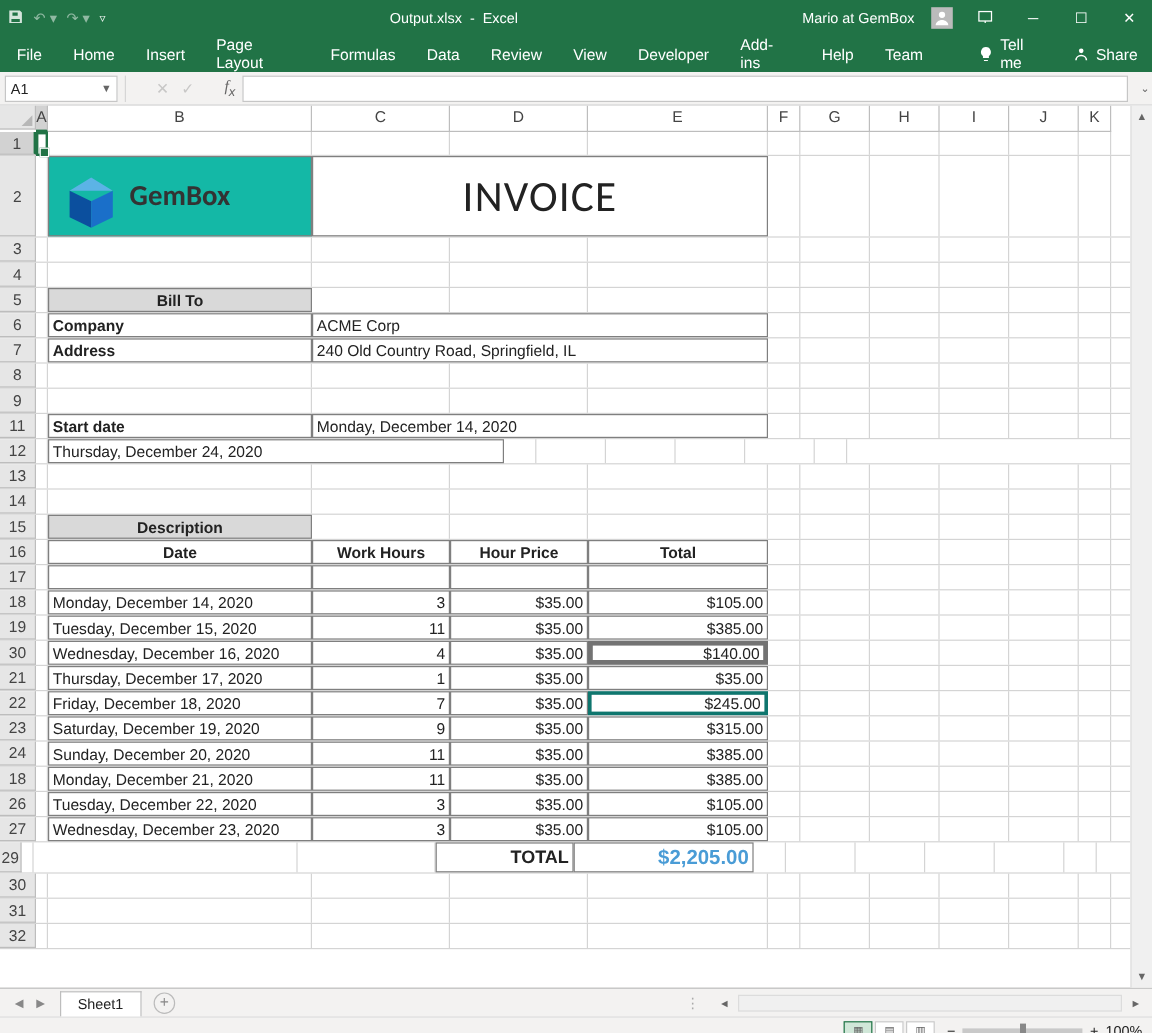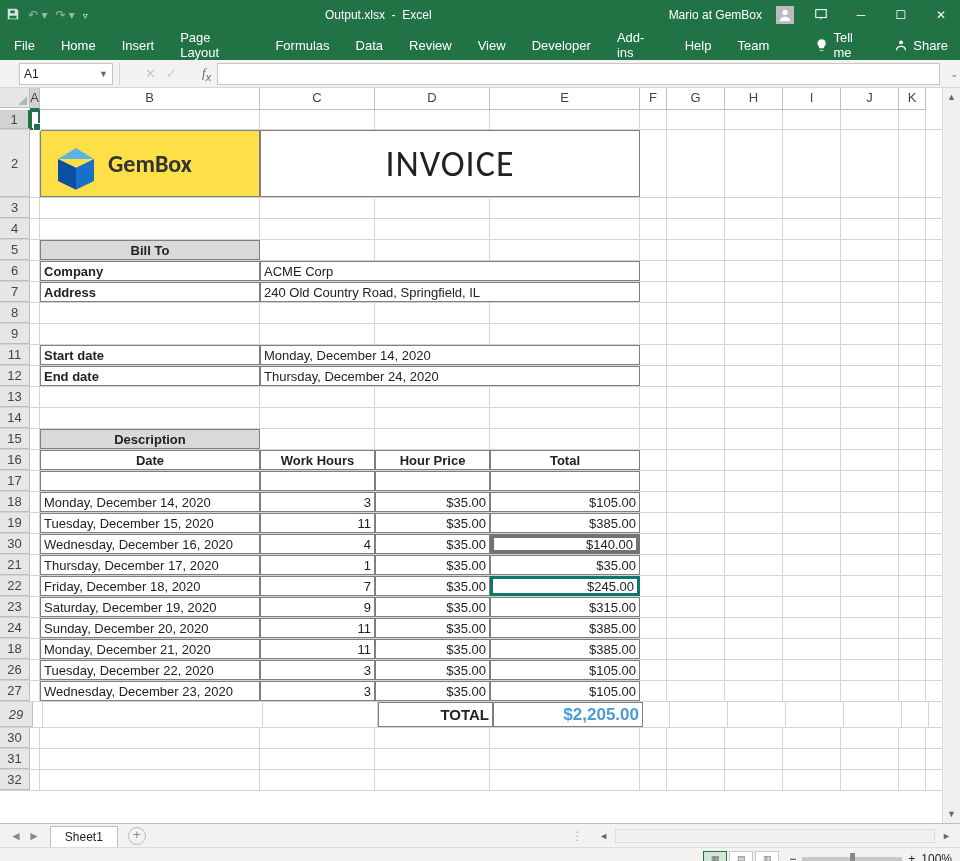--- a/index.html
+++ b/index.html
@@ -15,21 +15,21 @@
 .titlebar .winbtn { width: 26px; text-align: center; cursor: pointer; }
 
 
 .ribbon { height: 30px; background: #217346; color: #fff; display: flex; align-items: center; padding: 0 12px; gap: 22px; font-size: 13px; }
 .ribbon .tab { cursor: pointer; padding: 4px 2px; }
 .ribbon .spacer { flex: 1; }
 .ribbon .tellme, .ribbon .share { display: flex; align-items: center; gap: 5px; cursor: pointer; }
 
 
 .formulabar { height: 28px; background: #f3f2f1; border-bottom: 1px solid #d6d6d6; display: flex; align-items: center; }
-.formulabar .namebox { width: 94px; height: 22px; background: #fff; border: 1px solid #c6c6c6; margin-left: 19px; display: flex; align-items: center; justify-content: space-between; padding: 0 4px; font-size: 12px; }
+.formulabar .namebox { width: 94px; height: 22px; background: #fff; border: 1px solid #c6c6c6; margin-left: 4px; display: flex; align-items: center; justify-content: space-between; padding: 0 4px; font-size: 12px; }
 .formulabar .namebox .dd { font-size: 9px; color: #666; }
 .formulabar .sep { width: 1px; height: 22px; background: #d6d6d6; margin: 0 6px; }
 .formulabar .fxbtns { display: flex; gap: 10px; color: #888; font-size: 13px; align-items: center; width: 70px; justify-content: center; }
 .formulabar .fx { font-style: italic; font-family: Georgia, serif; color: #666; margin: 0 6px; font-size: 13px; }
 .formulabar .input { flex: 1; height: 22px; background: #fff; border: 1px solid #c6c6c6; margin-right: 20px; }
 .formulabar .exp { position: absolute; right: 2px; font-size: 9px; color: #666; }
 
 
 .gridwrap { position: relative; height: 735px; display: flex; }
 .corner { height: 20px; border-right: 1px solid #bdbdbd; border-bottom: 1px solid #bdbdbd; background: #e6e6e6; position: relative; }
@@ -216,21 +216,21 @@
           <div class="cell cF" style="height: 100%;"></div>
           <div class="cell cG" style="height: 100%;"></div>
           <div class="cell cH" style="height: 100%;"></div>
           <div class="cell cI" style="height: 100%;"></div>
           <div class="cell cJ" style="height: 100%;"></div>
           <div class="cell cK" style="height: 100%;"></div>
         </div>
         <div class="cellrow" style="height: 68px;">
           <div class="rh" style="width: 30px; height: 100%;">2</div>
           <div class="cell cA" style="height: 100%;"></div>
-          <div class="cell cB" style="height: 100%;;border:1px solid #7f7f7f;background:#fde047">
+          <div class="cell cB" style="height: 100%;;border:1px solid #7f7f7f;background:#14b8a6">
             <div class="gembox">
               <div class="logo">
                 <div class="box-top"></div>
                 <div class="box-left"></div>
                 <div class="box-right"></div>
               </div>
               <span class="brand">GemBox</span>
             </div>
           </div>
           <div class="cell center" style="height: 100%; width: 380px;;border:1px solid #7f7f7f">
@@ -345,21 +345,20 @@
           <div class="cell cF" style="height: 100%;"></div>
           <div class="cell cG" style="height: 100%;"></div>
           <div class="cell cH" style="height: 100%;"></div>
           <div class="cell cI" style="height: 100%;"></div>
           <div class="cell cJ" style="height: 100%;"></div>
           <div class="cell cK" style="height: 100%;"></div>
         </div>
         <div class="cellrow" style="height: 21px;">
           <div class="rh" style="width: 30px; height: 100%;">12</div>
           <div class="cell cA" style="height: 100%;"></div>
-          <div class="cell bold cB" style="height: 100%;;border:1px solid #7f7f7f">End date</div>
           <div class="cell " style="height: 100%; width: 380px;;border:1px solid #7f7f7f">Thursday, December 24, 2020</div>
           <div class="cell cF" style="height: 100%;"></div>
           <div class="cell cG" style="height: 100%;"></div>
           <div class="cell cH" style="height: 100%;"></div>
           <div class="cell cI" style="height: 100%;"></div>
           <div class="cell cJ" style="height: 100%;"></div>
           <div class="cell cK" style="height: 100%;"></div>
         </div>
         <div class="cellrow" style="height: 21px;">
           <div class="rh" style="width: 30px; height: 100%;">13</div>
@@ -565,21 +564,21 @@
           <div class="cell right cD" style="height: 100%;;border:1px solid #7f7f7f">$35.00</div>
           <div class="cell right cE" style="height: 100%;;border:1px solid #7f7f7f">$105.00</div>
           <div class="cell cF" style="height: 100%;"></div>
           <div class="cell cG" style="height: 100%;"></div>
           <div class="cell cH" style="height: 100%;"></div>
           <div class="cell cI" style="height: 100%;"></div>
           <div class="cell cJ" style="height: 100%;"></div>
           <div class="cell cK" style="height: 100%;"></div>
         </div>
         <div class="cellrow" style="height: 26px;">
-          <div class="rh" style="width: 33px; height: 100%; font-style: italic;">29</div>
+          <div class="rh" style="width: 18px; height: 100%;">29</div>
           <div class="cell cA" style="height: 100%;"></div>
           <div class="cell cB" style="height: 100%;"></div>
           <div class="cell cC" style="height: 100%;"></div>
           <div class="cell right cD" style="height: 100%;;border:1px solid #7f7f7f">
             <span class="total-lbl">TOTAL</span>
           </div>
           <div class="cell right cE" style="height: 100%;;border:1px solid #7f7f7f">
             <span class="total-val">$2,205.00</span>
           </div>
           <div class="cell cF" style="height: 100%;"></div>

